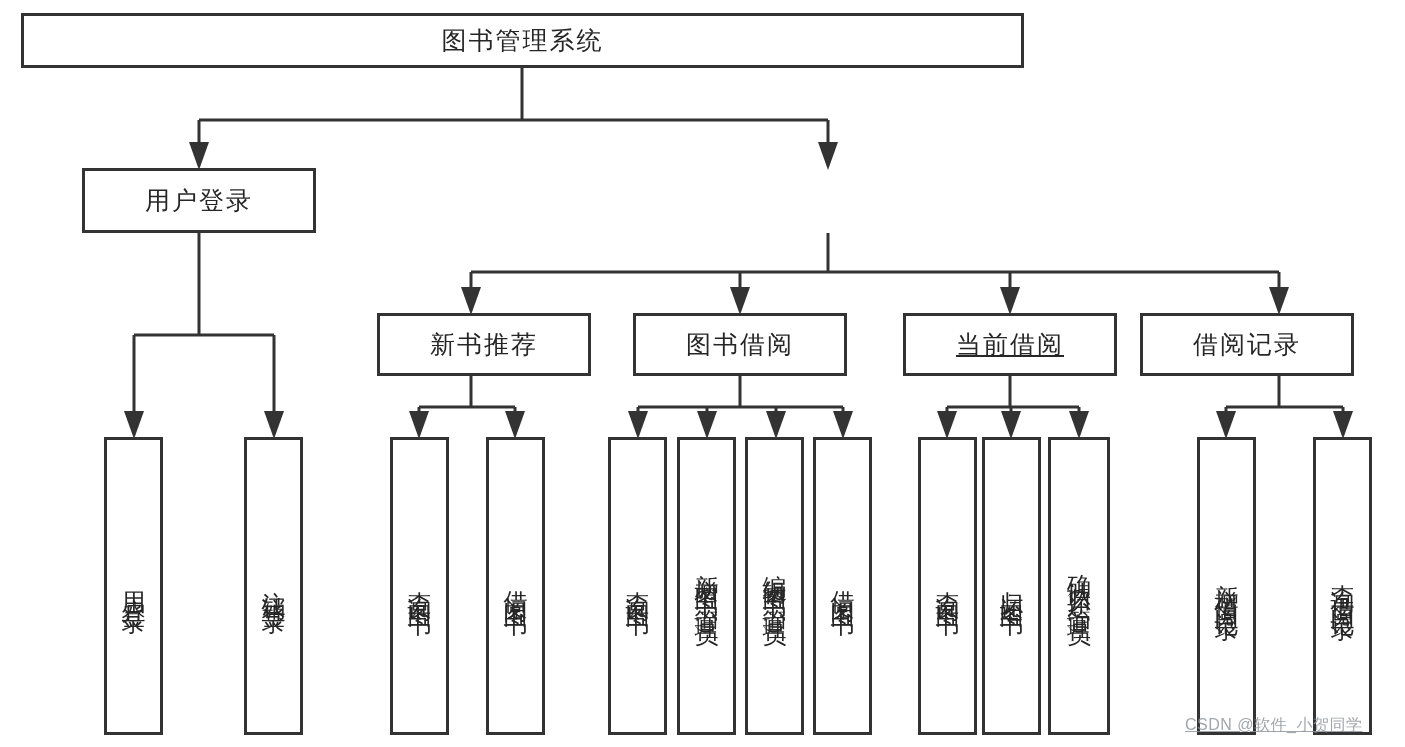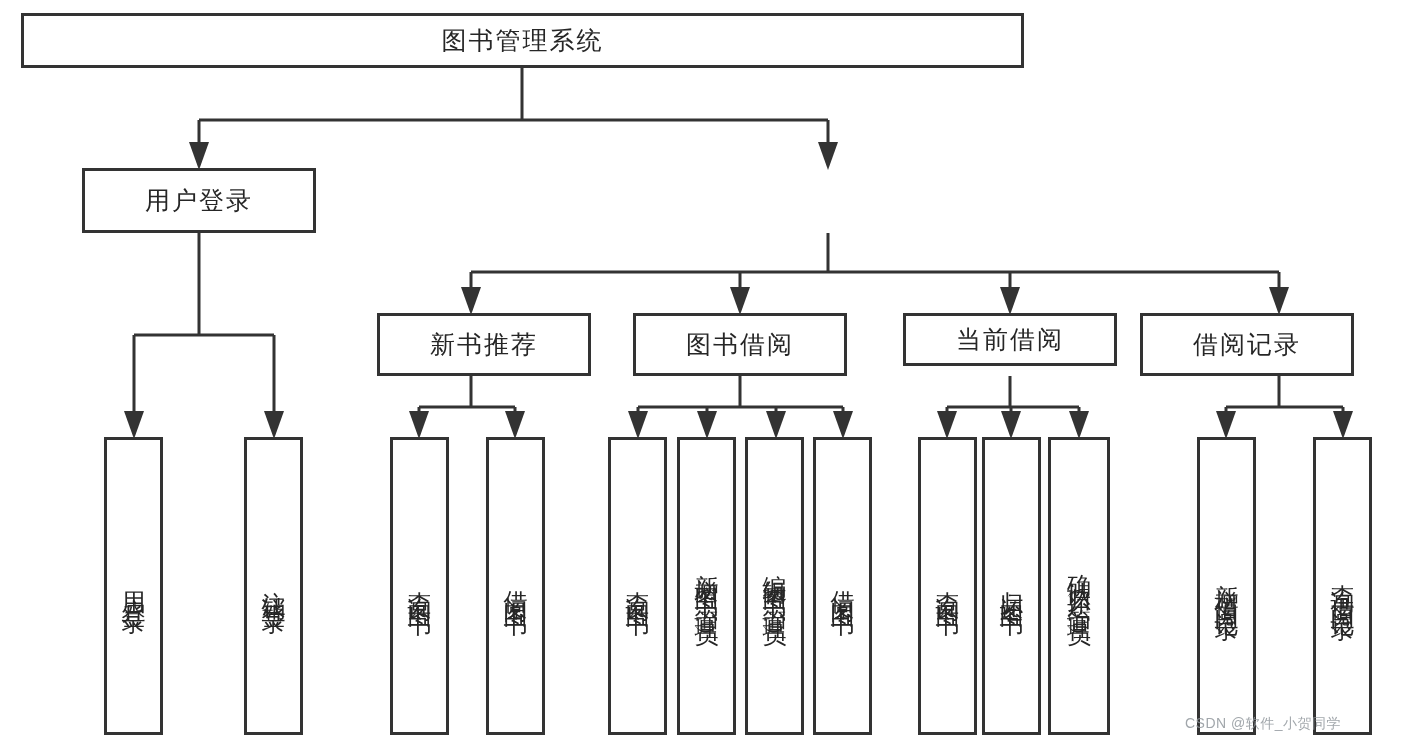--- a/index.html
+++ b/index.html
@@ -44,25 +44,26 @@
     letter-spacing: 7px;
     line-height: 1;
   }
   .vnode span {
     display: block;
   }
   .watermark {
     position: absolute;
     left: 1185px;
     top: 715px;
-    font-size: 14px;
+    font-size: 16px;
     color: rgba(145, 150, 156, 0.85);
     white-space: nowrap;
     z-index: 5;
     letter-spacing: 0.5px;
+    text-decoration: underline;
   }
 </style>
 </head>
 <body>
 
 <div class="canvas">
 
   <svg class="connectors" viewBox="0 0 1405 747" xmlns="http://www.w3.org/2000/svg">
     <path fill="none" stroke="#333333" stroke-width="3" d="
       M522,68 V120  M199,120 H828  M199,120 V142  M828,120 V142
@@ -102,21 +103,21 @@
   <div class="node hnode" style="left:82px; top:168px; width:234px; height:65px;">
     <span>用户登录</span>
   </div>
 
   <div class="node hnode" style="left:363px; top:313px; width:214px; height:63px;margin-left:14px;">
     <span>新书推荐</span>
   </div>
   <div class="node hnode" style="left:633px; top:313px; width:214px; height:63px;">
     <span>图书借阅</span>
   </div>
-  <div class="node hnode" style="left:903px; top:313px; width:214px; height:53px;">
+  <div class="node hnode" style="left:903px; top:313px; width:214px; height:63px;text-decoration:underline;">
     <span>当前借阅</span>
   </div>
   <div class="node hnode" style="left:1140px; top:313px; width:214px; height:63px;">
     <span>借阅记录</span>
   </div>
 
   <div class="node vnode" style="left:104px; top:437px; width:59px; height:298px;">
     <span>用户登录</span>
   </div>
   <div class="node vnode" style="left:244px; top:437px; width:59px; height:298px;">

